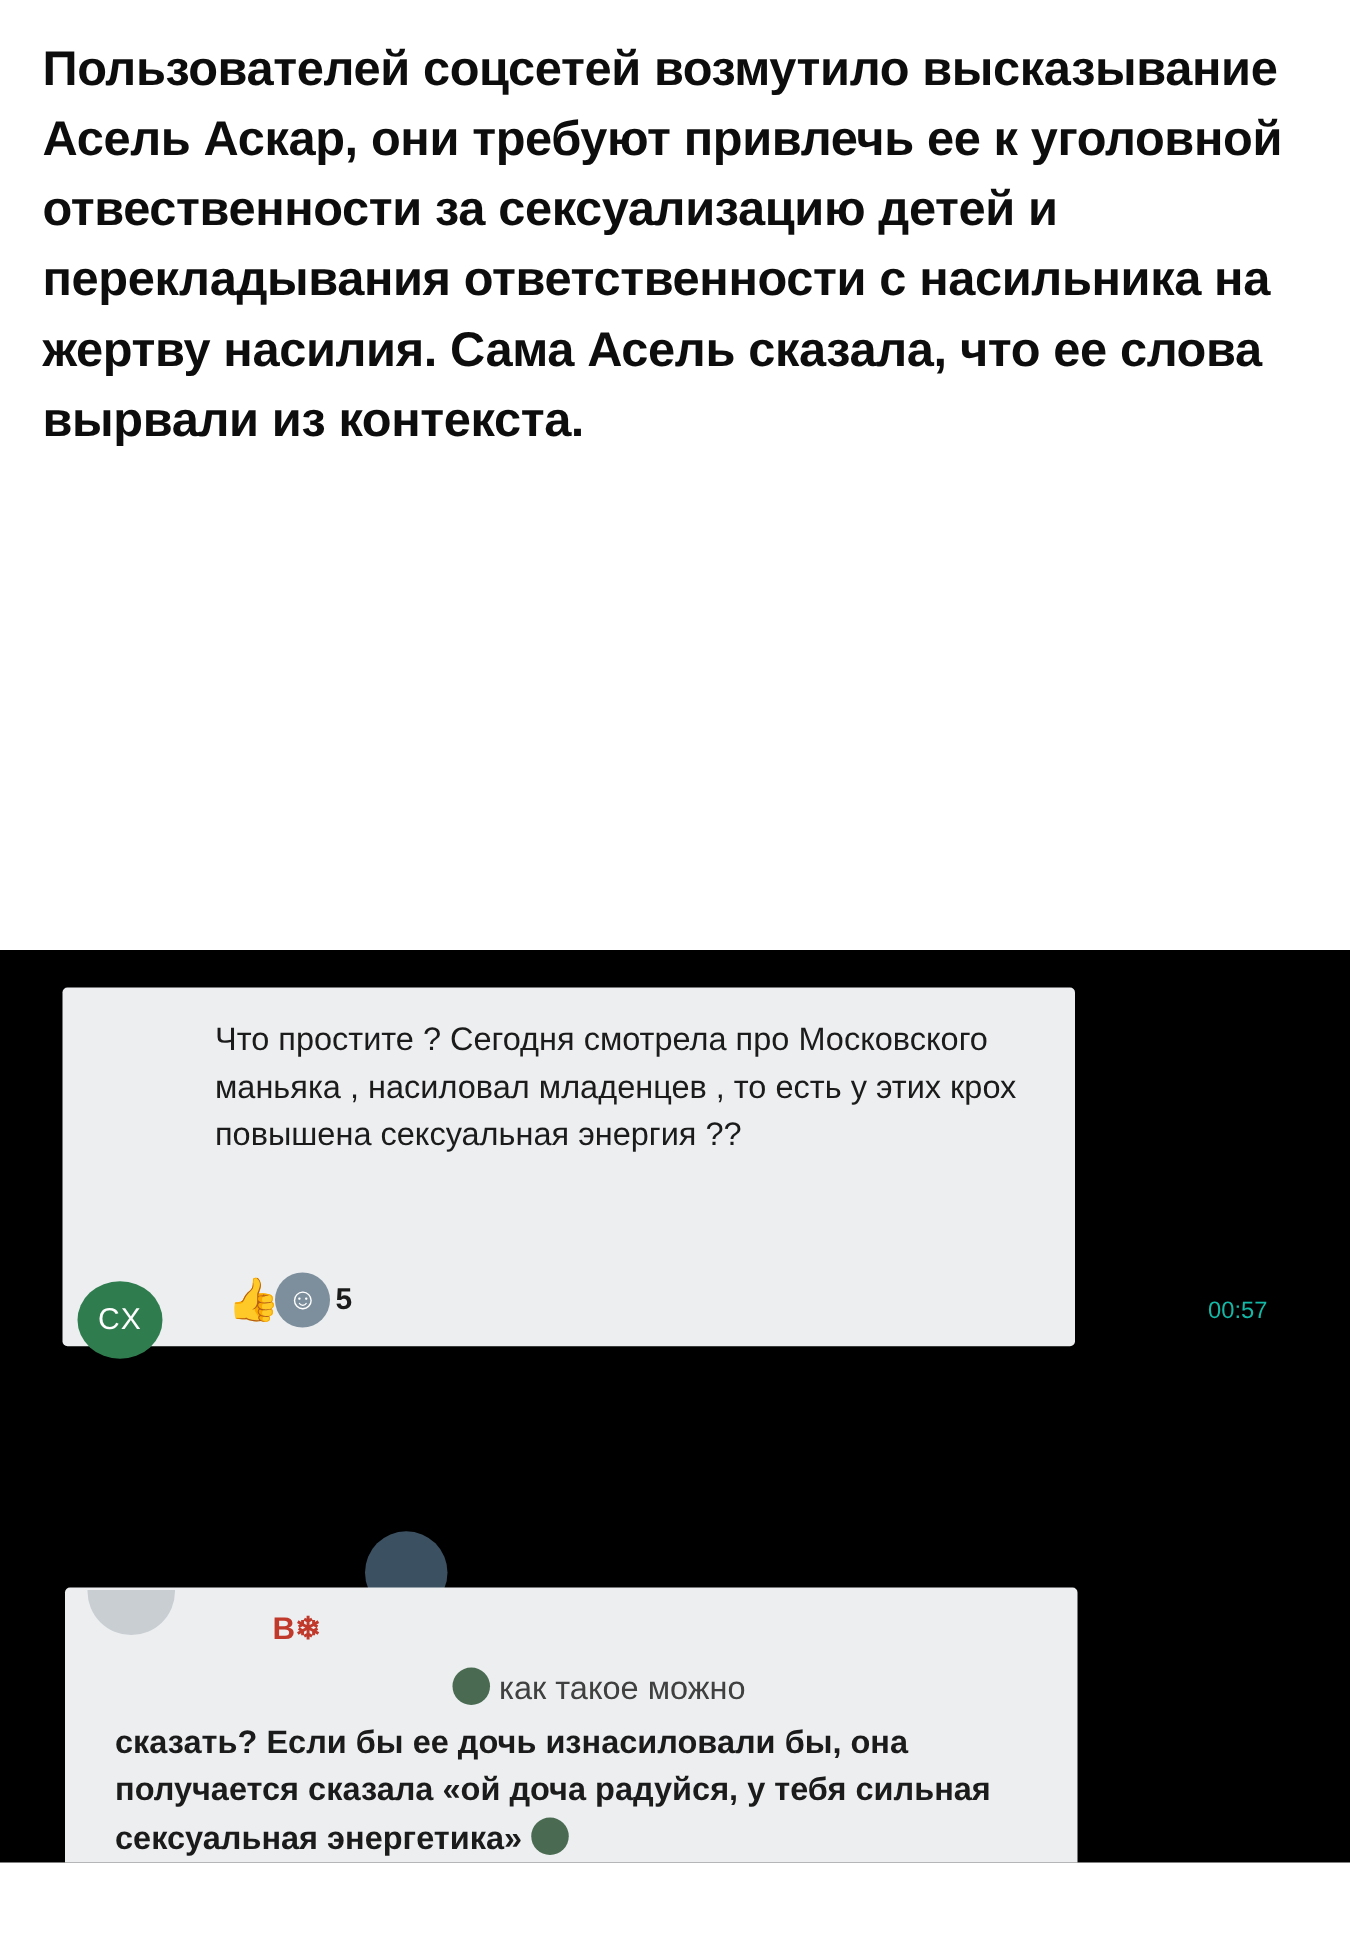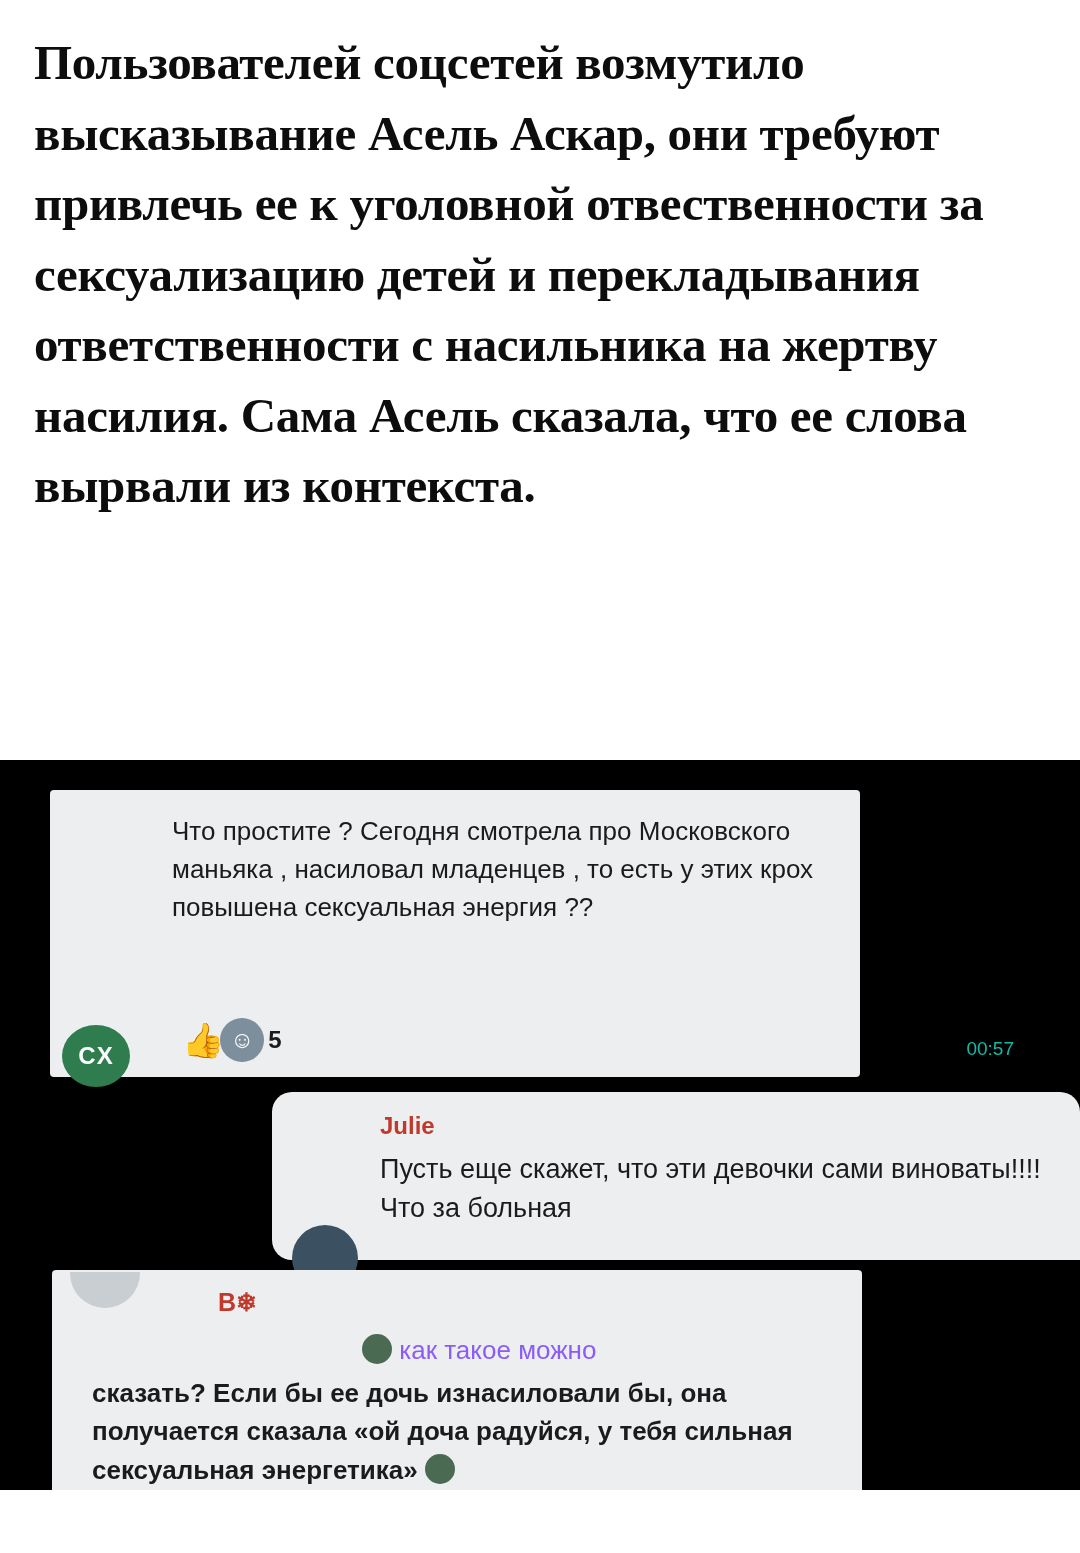--- a/index.html
+++ b/index.html
@@ -20,23 +20,23 @@
     background: #ffffff;
   }
 
   
   .headline {
     padding: 28px 34px 0 34px;
     box-sizing: border-box;
   }
   .headline p {
     margin: 0;
-    font-family: Liberation Serif, serif;
-    font-weight: bold;
-    font-size: 49px;
+    font-family: Liberation Sans, sans-serif;
+    font-weight: bold;
+    font-size: 39px;
     line-height: 1.44;
     color: #0d0d0d;
     letter-spacing: -0.3px;
   }
 
   
   .shot {
     position: absolute;
     left: 0;
     top: 760px;
@@ -70,21 +70,21 @@
   .avatar-cx {
     position: absolute;
     left: 62px;
     top: 265px;
     width: 68px;
     height: 62px;
     border-radius: 50%;
     background: #2f7d4f;
     color: #ffffff;
     font-size: 24px;
-    font-weight: bold;
+    font-weight: normal;
     display: flex;
     align-items: center;
     justify-content: center;
     letter-spacing: 1px;
     overflow: hidden;
   }
   .reactions {
     position: absolute;
     left: 182px;
     top: 258px;
@@ -172,21 +172,21 @@
     color: #c0392b;
   }
   .snowflake {
     color: #c0392b;
     font-size: 25px;
   }
   .bubble-3 .msg-line-1 {
     margin: 44px 0 0 0;
     font-size: 26px;
     line-height: 1.45;
-    color: #8b5cf6;
+    color: #404040;
     padding-left: 200px;
   }
   .bubble-3 .msg-body {
     margin: 4px 0 0 -70px;
     font-size: 26px;
     line-height: 1.48;
     color: #1b1b1b;
     font-weight: bold;
   }
   .inline-emoji {
@@ -222,24 +222,20 @@
       <p class="msg-text">Что простите ? Сегодня смотрела про Московского маньяка , насиловал младенцев , то есть у этих крох повышена сексуальная энергия ??</p>
     </div>
     <div class="avatar-cx">CX</div>
     <div class="reactions">
       <span class="reaction-thumb">👍</span>
       <span class="reaction-face">☺</span>
       <span class="reaction-count">5</span>
     </div>
     <div class="timestamp-1">00:57</div>
 
-    <div class="bubble bubble-2">
-      <p class="sender">Julie</p>
-      <p class="msg-text">Пусть еще скажет, что эти девочки сами виноваты!!!! Что за больная</p>
-    </div>
     <div class="avatar-julie"></div>
 
     <div class="bubble bubble-3">
       <div class="sender">
         <span>В</span><span class="snowflake">❄</span>
       </div>
       <p class="msg-line-1"><span class="inline-emoji"></span> <span>как такое можно</span></p>
       <p class="msg-body"><span>сказать? Если бы ее дочь изнасиловали бы, она получается сказала «ой доча радуйся, у тебя сильная сексуальная энергетика»</span> <span class="inline-emoji"></span></p>
     </div>
     <div class="avatar-v"></div>

